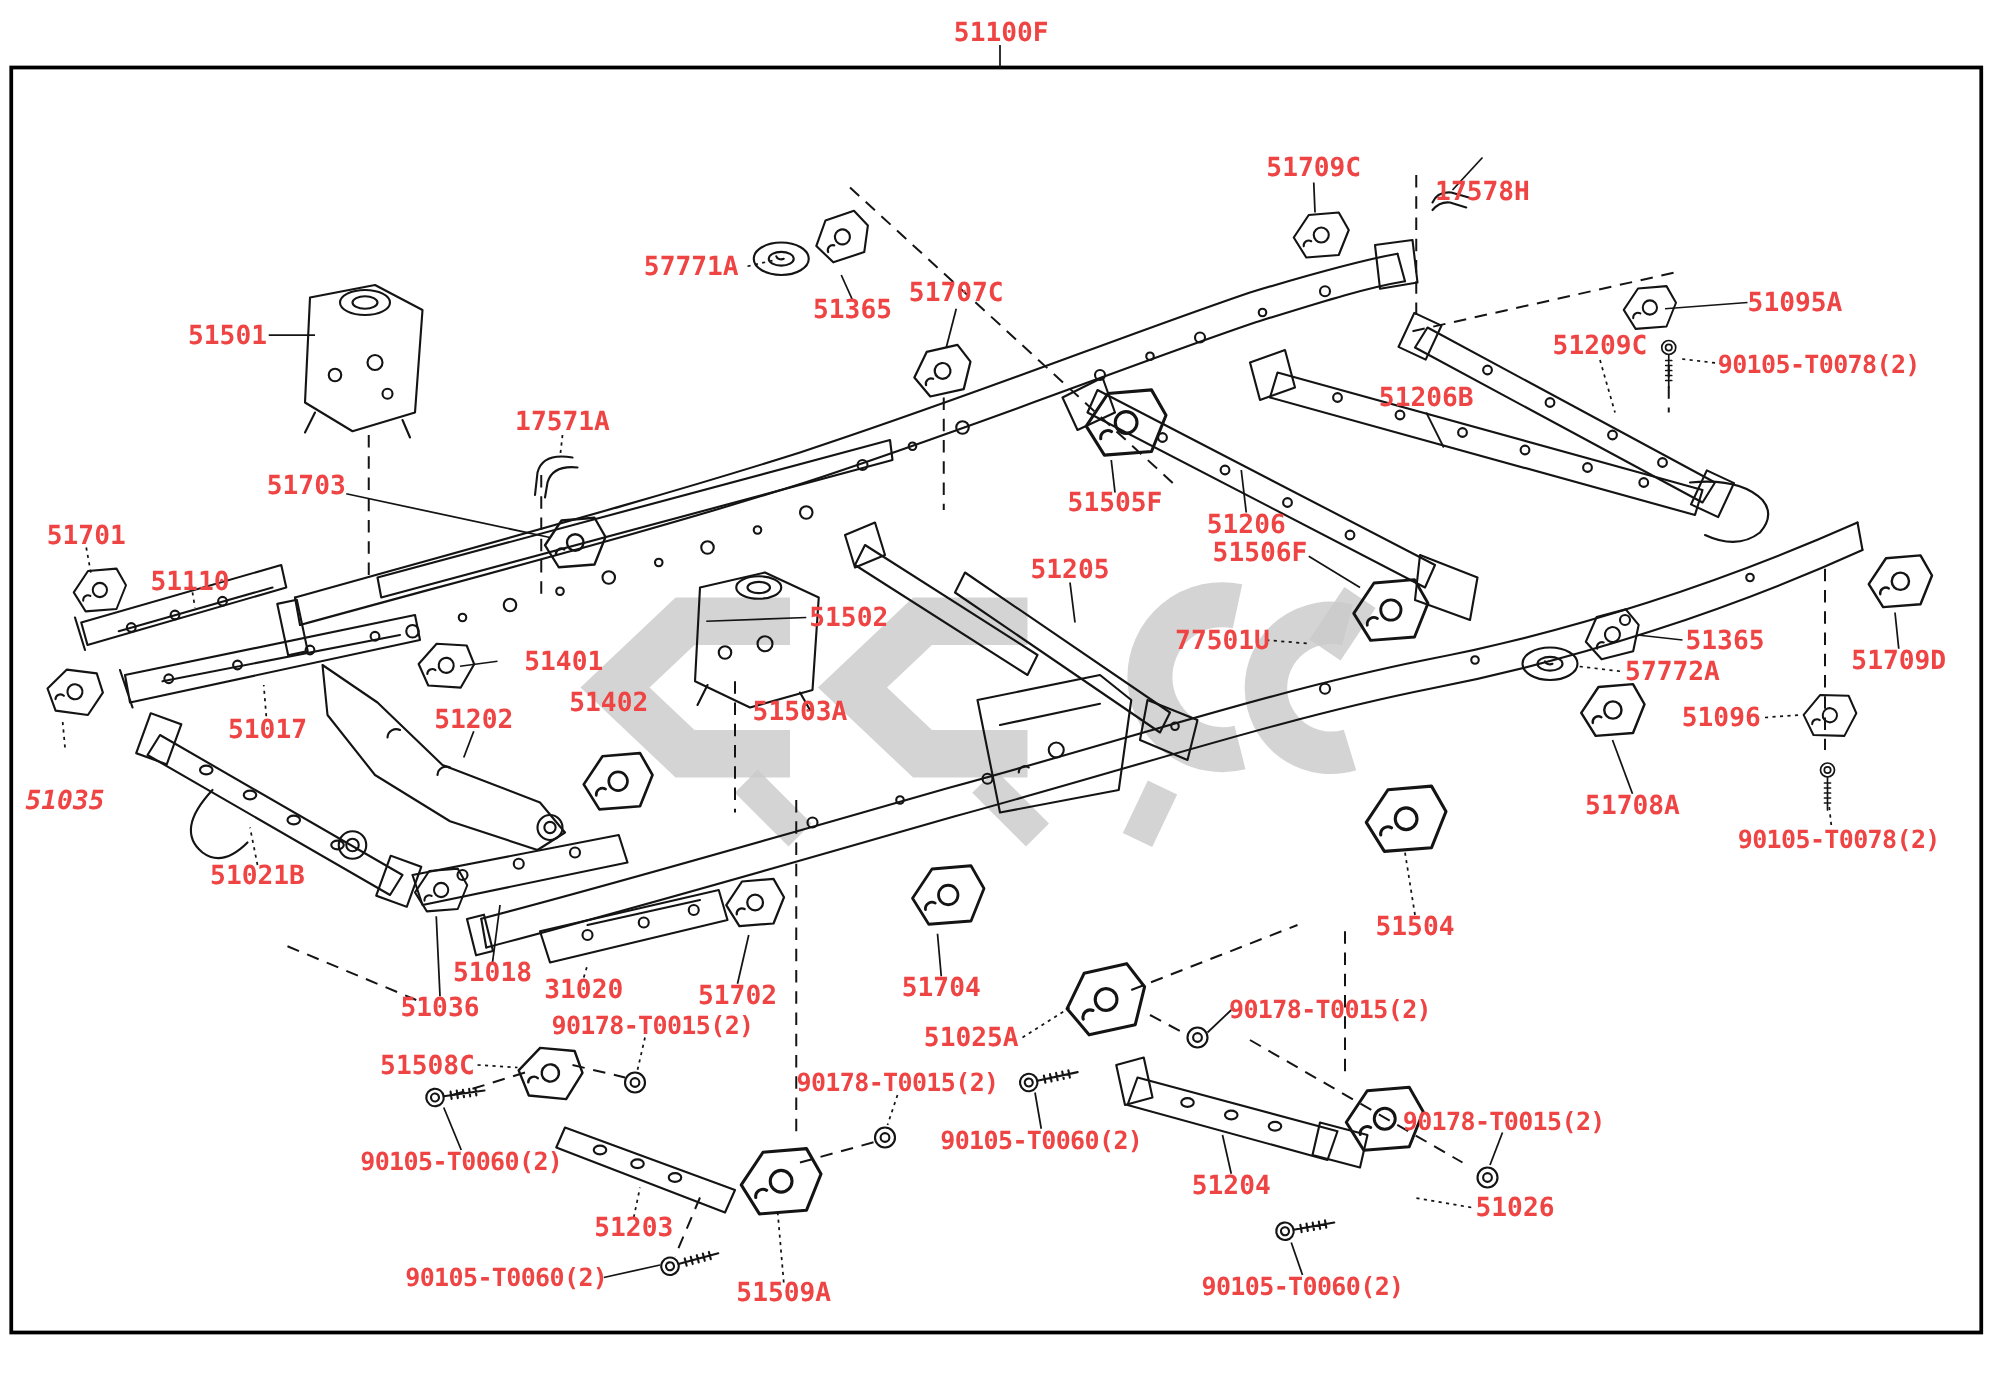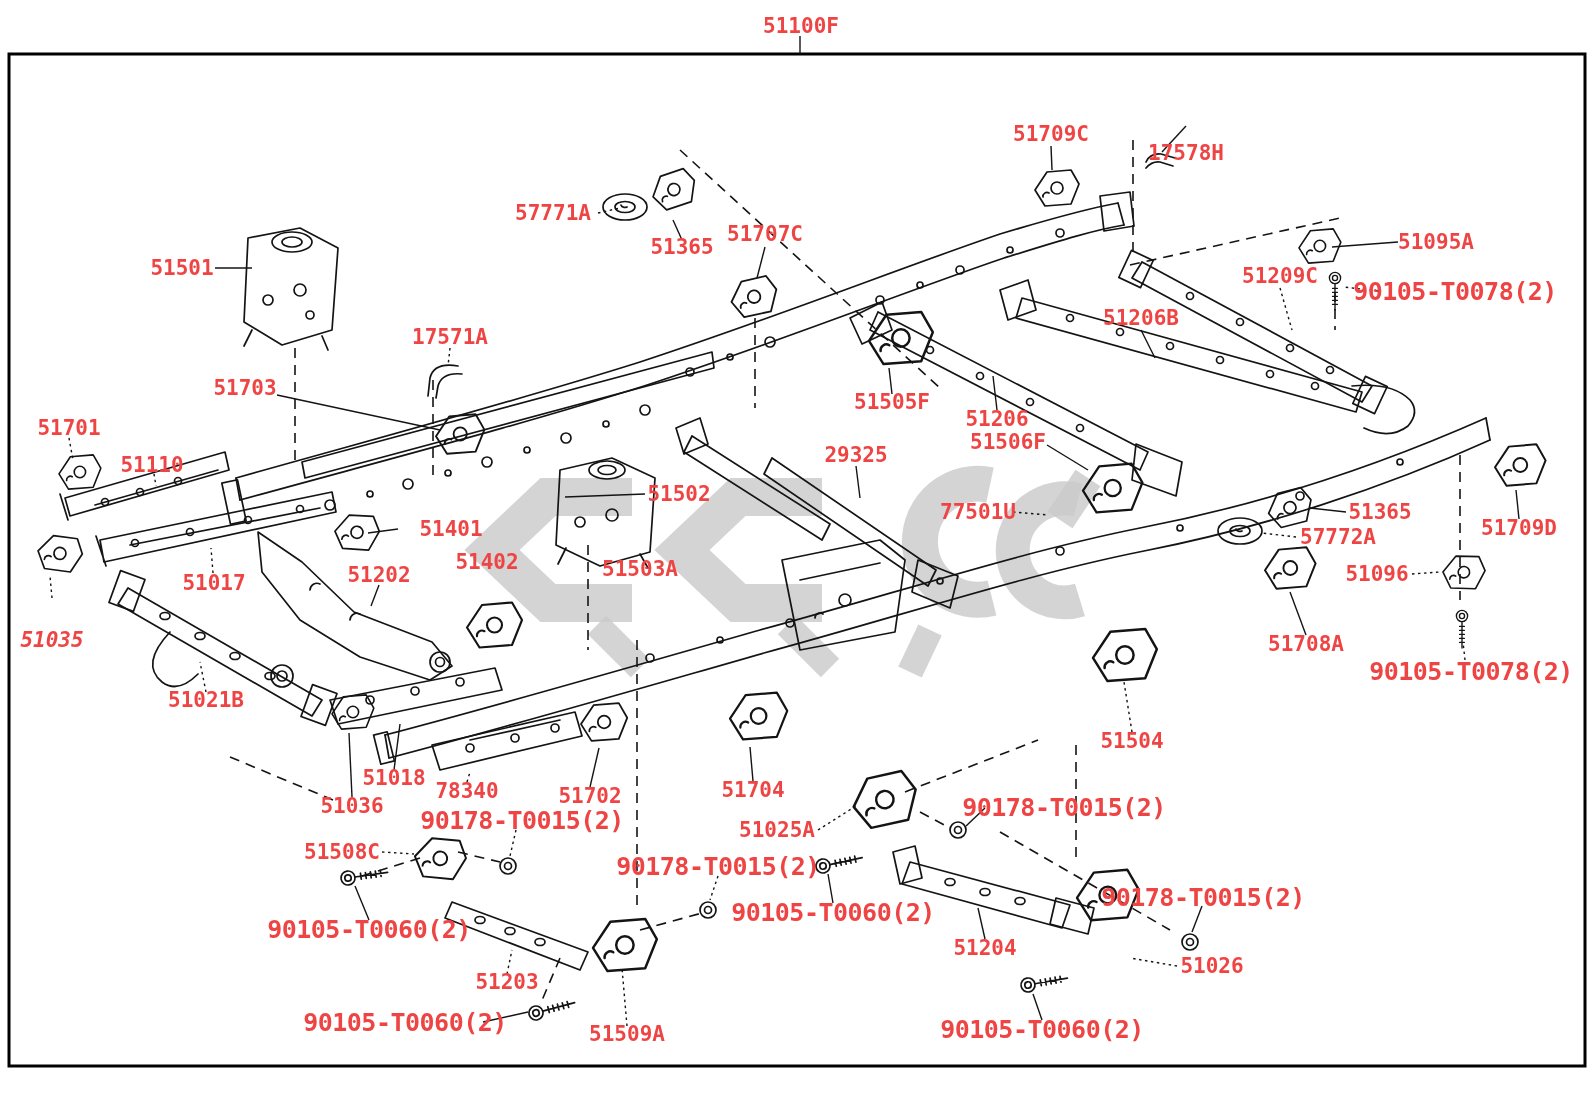--- a/index.html
+++ b/index.html
@@ -1,21 +1,21 @@
 <!DOCTYPE html>
 <html><head>
 <meta charset="utf-8">
 <style>
   html,body{margin:0;padding:0;background:#ffffff;}
   #stage{position:relative;width:1592px;height:1099px;background:#ffffff;overflow:hidden;
          font-family:"DejaVu Sans Mono",monospace;}
   #art{position:absolute;left:0;top:0;}
   .plabel{position:absolute;transform:translate(-50%,-50%);font:bold 21px "DejaVu Sans Mono",monospace;
           color:#ef4444;white-space:nowrap;letter-spacing:0px;}
-  .plabel.small{font-size:25px;letter-spacing:-0.5px;}
+  .plabel.small{font-size:20px;letter-spacing:-0.5px;}
   #sheetno{position:absolute;right:8px;top:1106px;font:21px "Liberation Sans",sans-serif;color:#be185d;}
   svg .k{stroke:#141414;stroke-width:1.7;fill:none;stroke-linejoin:round;stroke-linecap:round;}
   svg .dash{stroke:#141414;stroke-width:1.6;fill:none;stroke-dasharray:10 7;}
   svg .dt{stroke:#141414;stroke-width:1.4;fill:none;stroke-dasharray:2.5 3.5;}
   svg .ld{stroke:#141414;stroke-width:1.4;fill:none;}
   svg .wm{stroke:#c9c9c9;fill:none;opacity:0.8;}
   svg .bd{stroke:#000;stroke-width:3;fill:none;}
 </style>
 </head>
 <body>
@@ -334,40 +334,40 @@
       <div class="plabel small" style="left: 1455px; top: 291px;">90105-T0078(2)</div>
       <div class="plabel" style="left: 1141px; top: 318px;">51206B</div>
       <div class="plabel" style="left: 182px; top: 268px;">51501</div>
       <div class="plabel" style="left: 450px; top: 337px;">17571A</div>
       <div class="plabel" style="left: 245px; top: 388px;">51703</div>
       <div class="plabel" style="left: 152px; top: 465px;">51110</div>
       <div class="plabel" style="left: 69px; top: 428px;">51701</div>
       <div class="plabel" style="left: 892px; top: 402px;">51505F</div>
       <div class="plabel" style="left: 997px; top: 419px;">51206</div>
       <div class="plabel" style="left: 1008px; top: 442px;">51506F</div>
-      <div class="plabel" style="left: 856px; top: 455px;">29325</div>
+      <div class="plabel" style="left: 856px; top: 455px;">51205</div>
       <div class="plabel" style="left: 679px; top: 494px;">51502</div>
       <div class="plabel" style="left: 451px; top: 529px;">51401</div>
       <div class="plabel" style="left: 487px; top: 562px;">51402</div>
       <div class="plabel" style="left: 640px; top: 569px;">51503A</div>
       <div class="plabel" style="left: 978px; top: 512px;">77501U</div>
       <div class="plabel" style="left: 214px; top: 583px;">51017</div>
       <div class="plabel" style="left: 52px; top: 640px; font-style: italic;">51035</div>
       <div class="plabel" style="left: 379px; top: 575px;">51202</div>
       <div class="plabel" style="left: 206px; top: 700px;">51021B</div>
       <div class="plabel" style="left: 1380px; top: 512px;">51365</div>
       <div class="plabel" style="left: 1338px; top: 537px;">57772A</div>
       <div class="plabel" style="left: 1377px; top: 574px;">51096</div>
       <div class="plabel" style="left: 1519px; top: 528px;">51709D</div>
       <div class="plabel" style="left: 1306px; top: 644px;">51708A</div>
       <div class="plabel small" style="left: 1471px; top: 671px;">90105-T0078(2)</div>
       <div class="plabel" style="left: 1132px; top: 741px;">51504</div>
       <div class="plabel" style="left: 394px; top: 778px;">51018</div>
       <div class="plabel" style="left: 352px; top: 806px;">51036</div>
-      <div class="plabel" style="left: 467px; top: 791px;">78340</div>
+      <div class="plabel" style="left: 467px; top: 791px;">31020</div>
       <div class="plabel" style="left: 590px; top: 796px;">51702</div>
       <div class="plabel" style="left: 753px; top: 790px;">51704</div>
       <div class="plabel small" style="left: 522px; top: 820px;">90178-T0015(2)</div>
       <div class="plabel" style="left: 342px; top: 852px;">51508C</div>
       <div class="plabel" style="left: 777px; top: 830px;">51025A</div>
       <div class="plabel small" style="left: 1064px; top: 807px;">90178-T0015(2)</div>
       <div class="plabel small" style="left: 718px; top: 866px;">90178-T0015(2)</div>
       <div class="plabel small" style="left: 369px; top: 929px;">90105-T0060(2)</div>
       <div class="plabel small" style="left: 833px; top: 912px;">90105-T0060(2)</div>
       <div class="plabel small" style="left: 1203px; top: 897px;">90178-T0015(2)</div>

